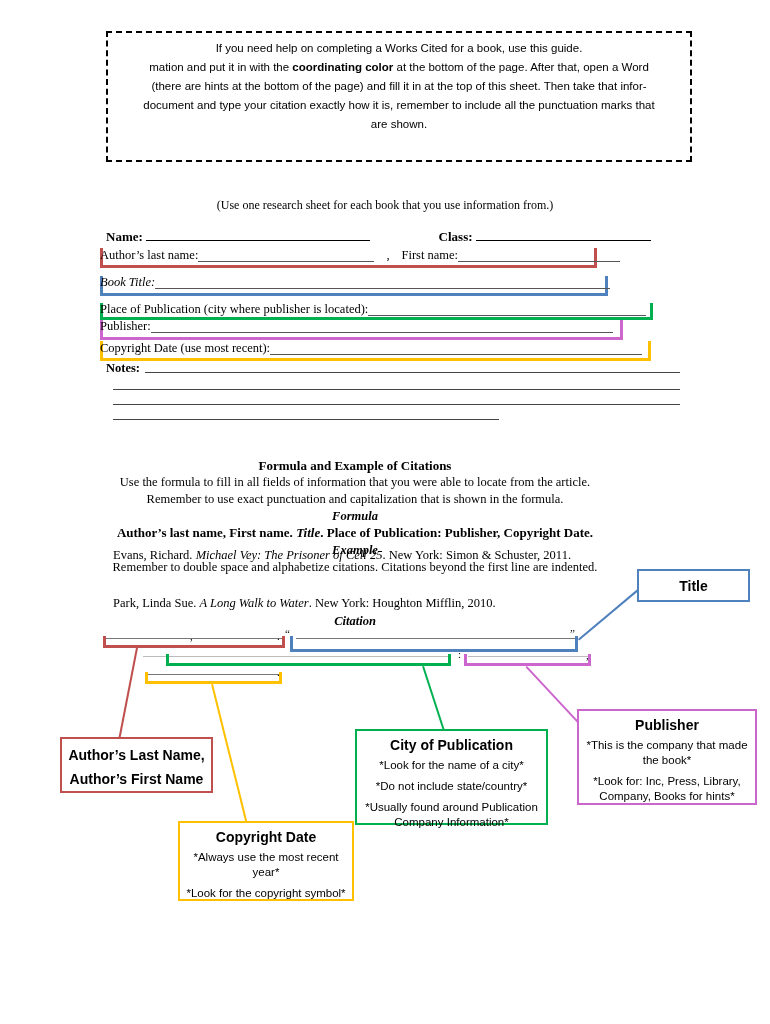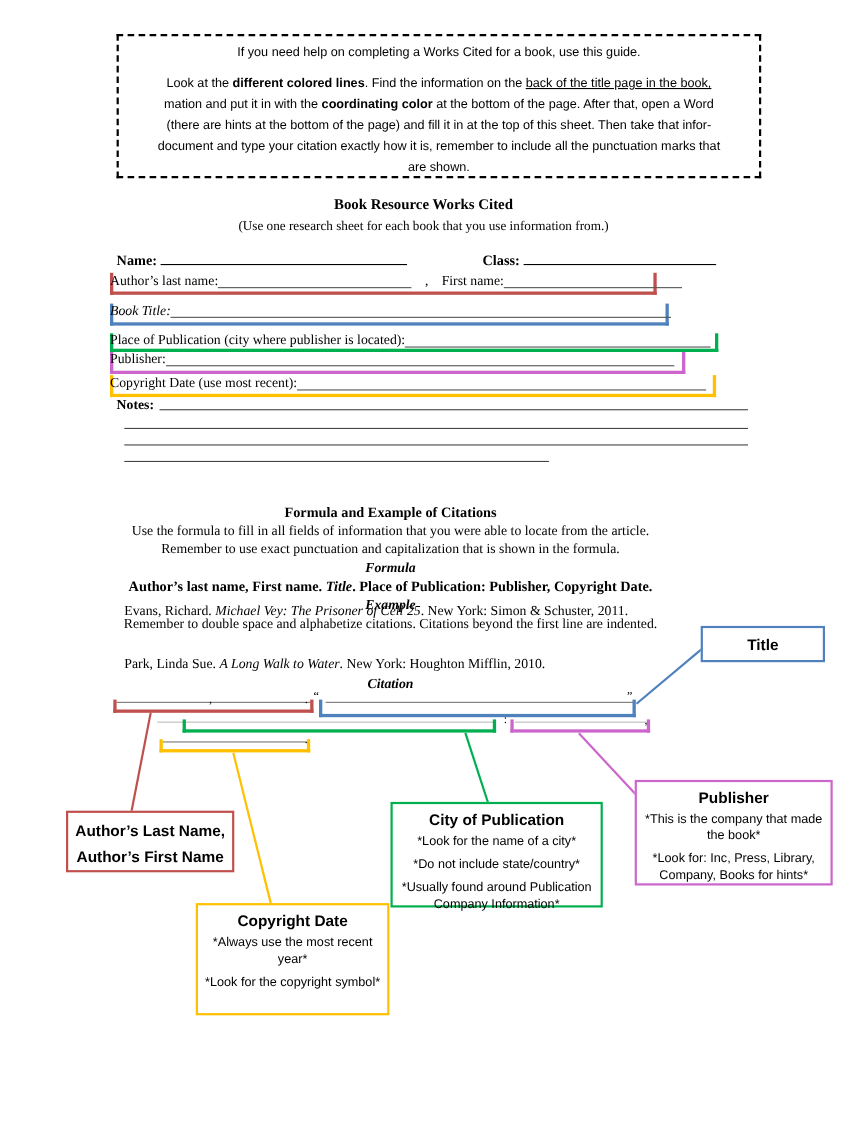--- a/index.html
+++ b/index.html
@@ -183,28 +183,26 @@
   .callout.two-line .ch { margin-bottom: 0; }
   .callout.two-line .ch + .ch { margin-top: 8px; }
 </style>
 </head>
 <body>
 
 <div class="page">
 
   <div class="instructions">
     <p class="tight">If you need help on completing a Works Cited for a book, use this guide.</p>
-    <p style="margin-top:9px;margin-bottom:0;"><span>Look at the </span><b>different colored lines</b><span>. Find the information on the </span><span class="u">back of the title page in the book,</span></p>
     <p class="tight"><span>mation and put it in with the </span><b>coordinating color</b><span> at the bottom of the page. After that, open a Word</span></p>
     <p class="tight">(there are hints at the bottom of the page) and fill it in at the top of this sheet. Then take that infor-</p>
     <p class="tight">document and type your citation exactly how it is, remember to include all the punctuation marks that</p>
     <p class="tight">are shown.</p>
   </div>
 
-  <div class="doc-title">Book Resource Works Cited</div>
   <div class="doc-subtitle">(Use one research sheet for each book that you use information from.)</div>
 
   <div class="name-row">
     <span class="lbl">Name:</span>
     <span class="rule" style="width:224px;"></span>
     <span class="spacer-wide"></span>
     <span class="lbl">Class:</span>
     <span class="rule" style="width:175px;"></span>
   </div>
 
@@ -301,20 +299,20 @@
   </div>
 
   <div class="callout" style="left:577px; top:709px; width:180px; height:96px; border-color:#CC66CC;">
     <span class="ch">Publisher</span>
     <span class="cl" style="margin-bottom:0;">*This is the company that made</span>
     <span class="cl">the book*</span>
     <span class="cl" style="margin-bottom:0;">*Look for: Inc, Press, Library,</span>
     <span class="cl">Company, Books for hints*</span>
   </div>
 
-  <div class="callout" style="left:178px; top:821px; width:176px; height:102px; border-color:#FFC000;">
+  <div class="callout" style="left:178px; top:821px; width:176px; height:80px; border-color:#FFC000;">
     <span class="ch">Copyright Date</span>
     <span class="cl" style="margin-bottom:0;">*Always use the most recent</span>
     <span class="cl">year*</span>
     <span class="cl">*Look for the copyright symbol*</span>
   </div>
 
 </div>
 
 </body></html>

